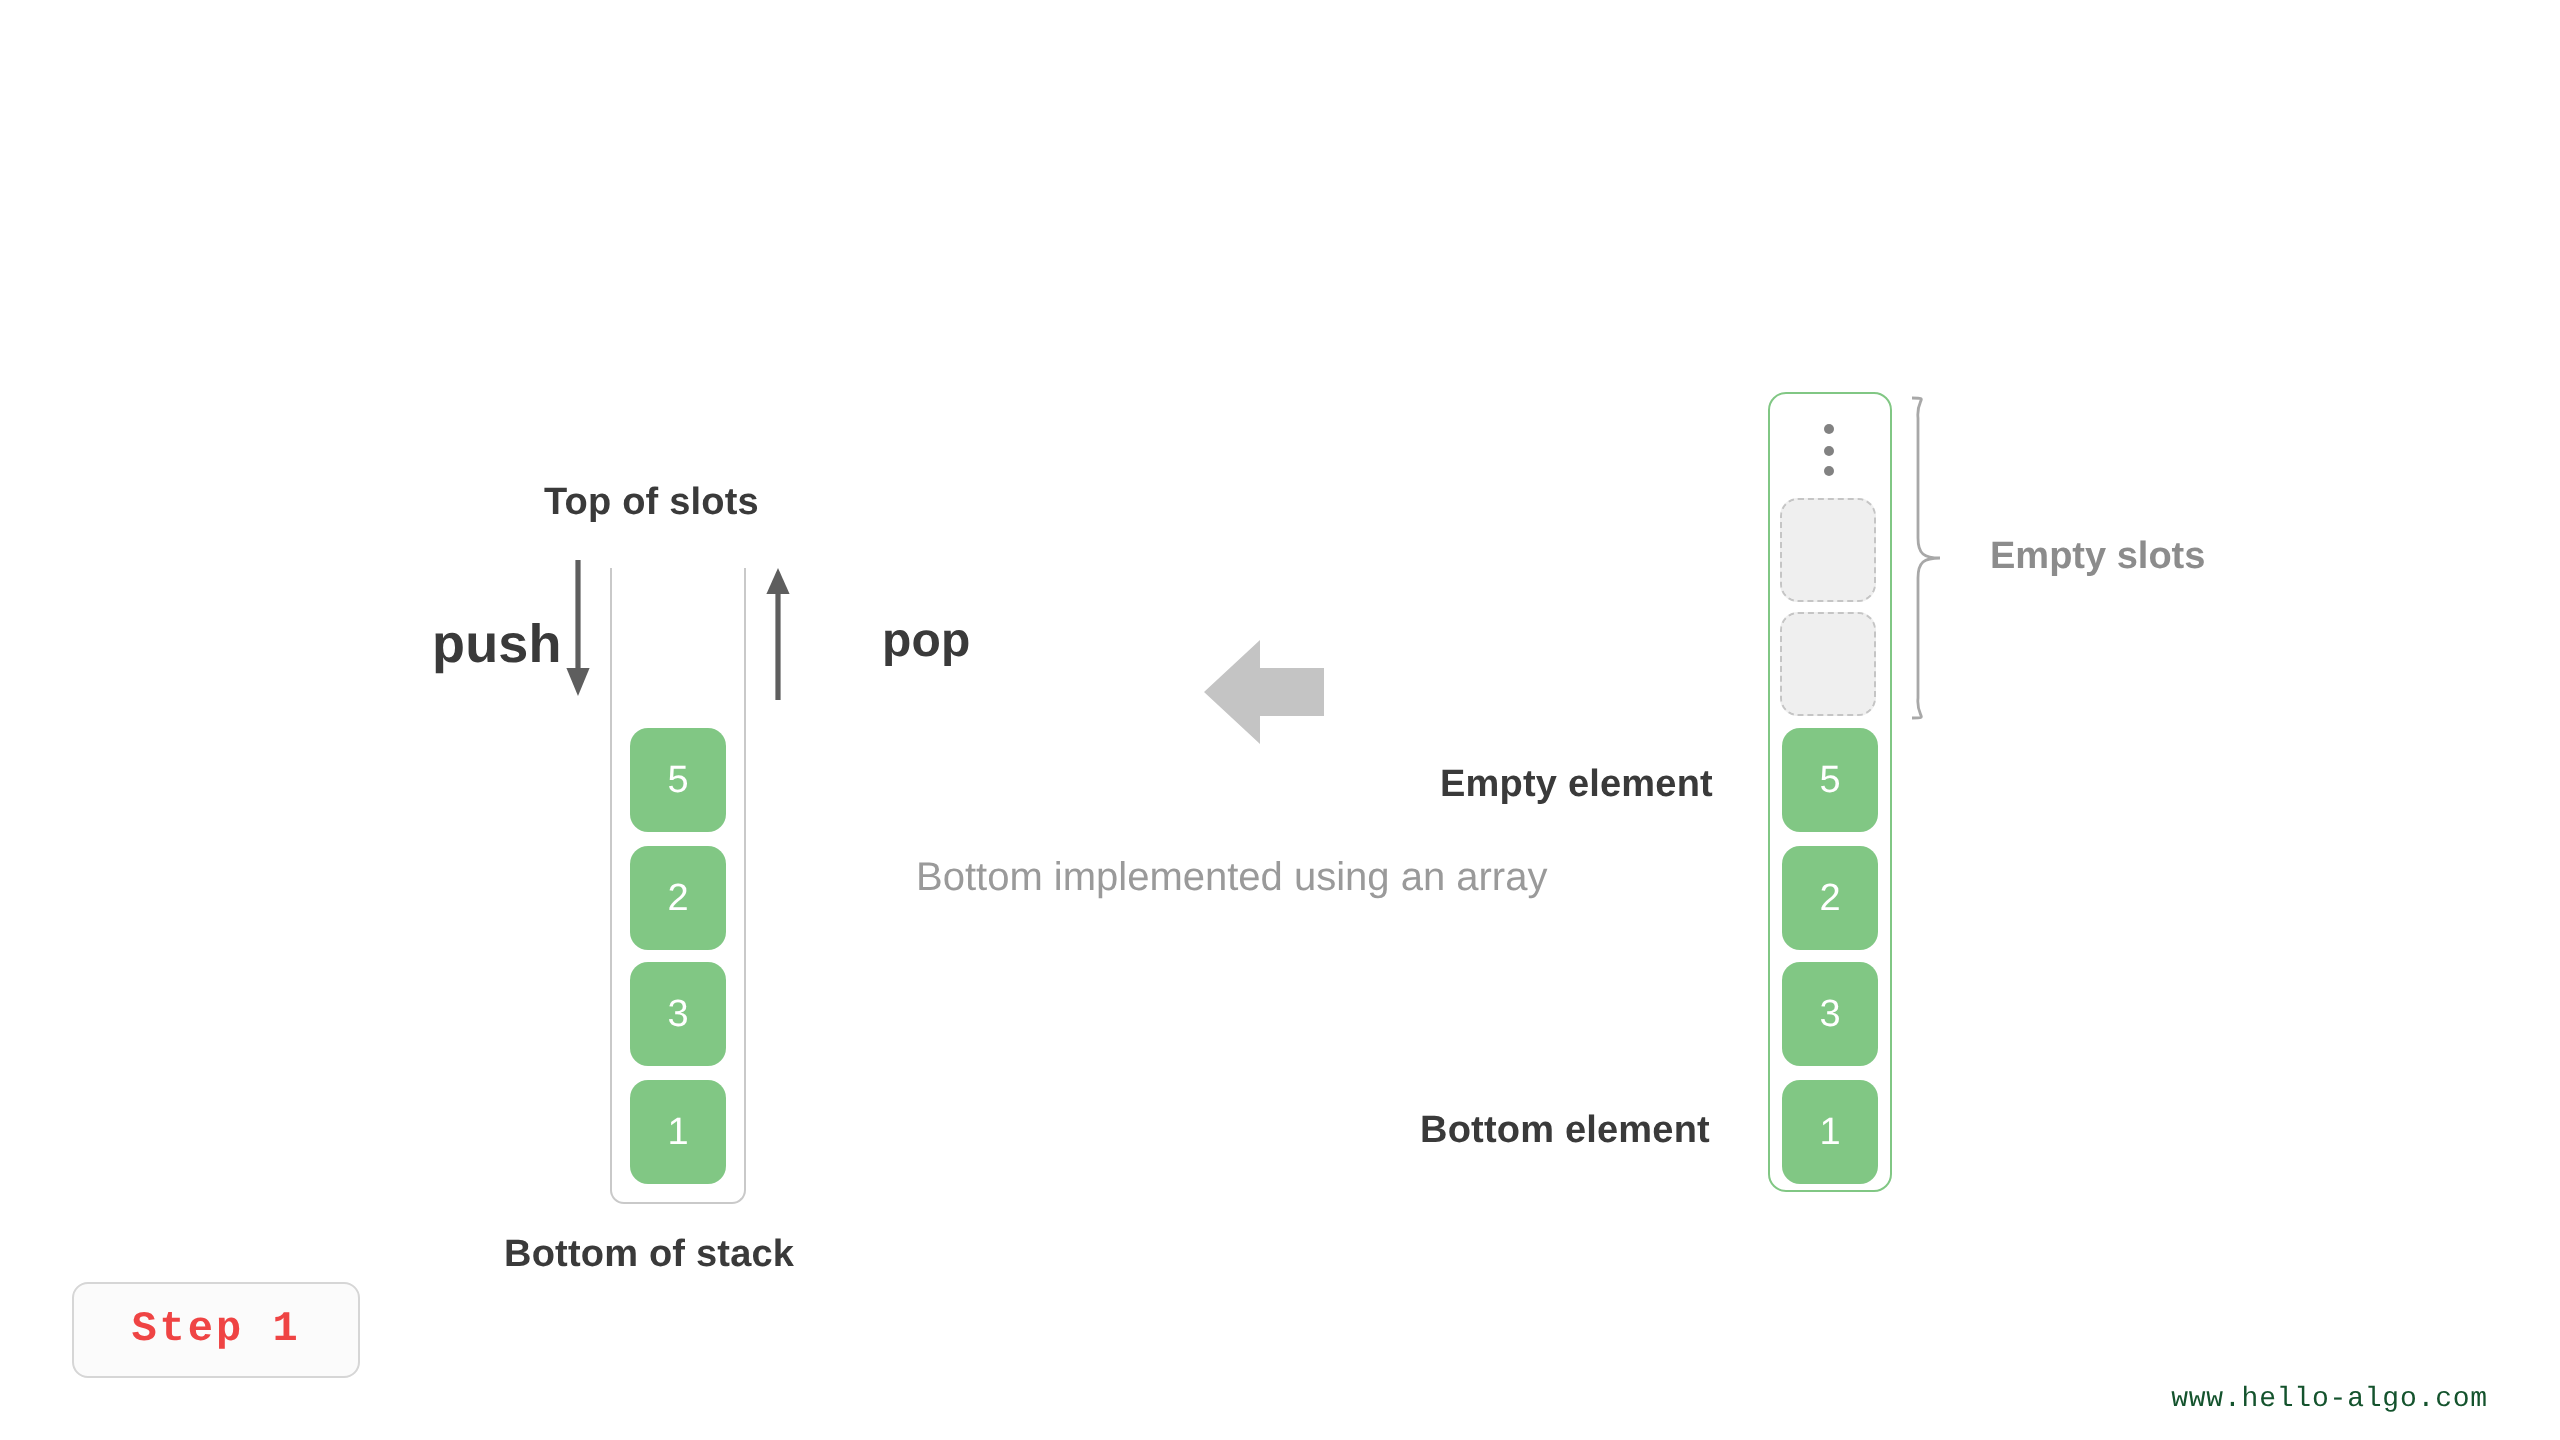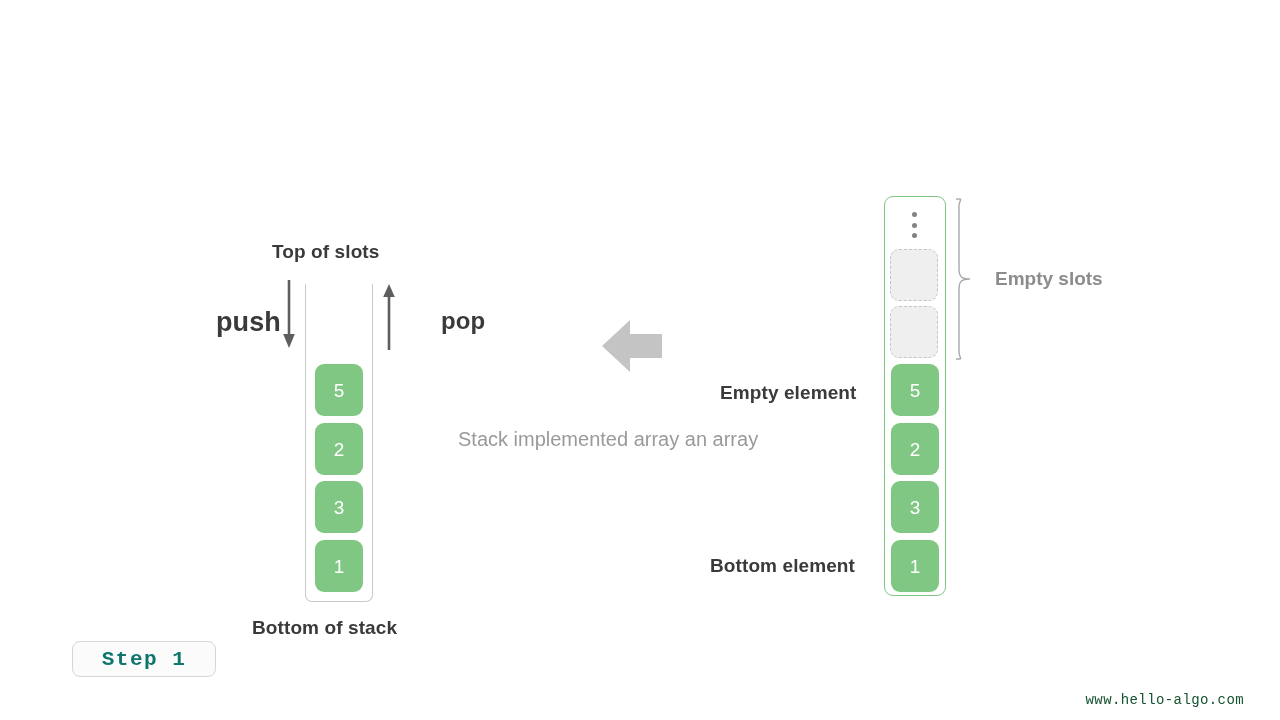--- a/index.html
+++ b/index.html
@@ -143,34 +143,33 @@
     width: 60px;
     height: 52px;
   }
 
   
   #step-badge {
     position: absolute;
     left: 36px;
     top: 641px;
     width: 144px;
-    height: 36px;
+    height: 48px;
     box-sizing: border-box;
     border: 1.4px solid #d6d6d6;
     border-radius: 8px;
     background: #fbfbfb;
     display: flex;
     align-items: center;
     justify-content: center;
     font-family: "Liberation Mono", monospace;
     font-size: 21px;
     font-weight: bold;
     letter-spacing: 1.5px;
-    color: #0f766e;
-    margin-left: 36px;
+    color: #ef4444;
   }
 
   
   #watermark {
     position: absolute;
     right: 36px;
     bottom: 12px;
     font-family: "Liberation Mono", monospace;
     font-size: 14px;
     color: #14532d;
@@ -205,21 +204,21 @@
   <div class="cell" style="left:315px; top:423px;">2</div>
   <div class="cell" style="left:315px; top:481px;">3</div>
   <div class="cell" style="left:315px; top:540px;">1</div>
 
   <div class="label-dark" style="left:252px; top:617px;">Bottom of stack</div>
 
   <svg id="flow-arrow" viewBox="0 0 60 52">
     <polygon points="0,26 28,0 28,14 60,14 60,38 28,38 28,52" fill="#c4c4c4"></polygon>
   </svg>
 
-  <div class="caption" style="left:458px; top:428px;">Stack implemented array an array</div>
+  <div class="caption" style="left:458px; top:428px;">Bottom implemented using an array</div>
 
   <div id="array-container"></div>
 
   <div id="ellipsis-icon">
     <i></i>
       <i></i>
       <i></i>
   </div>
 
   <div class="slot-empty" style="left:890px; top:249px;"></div>

